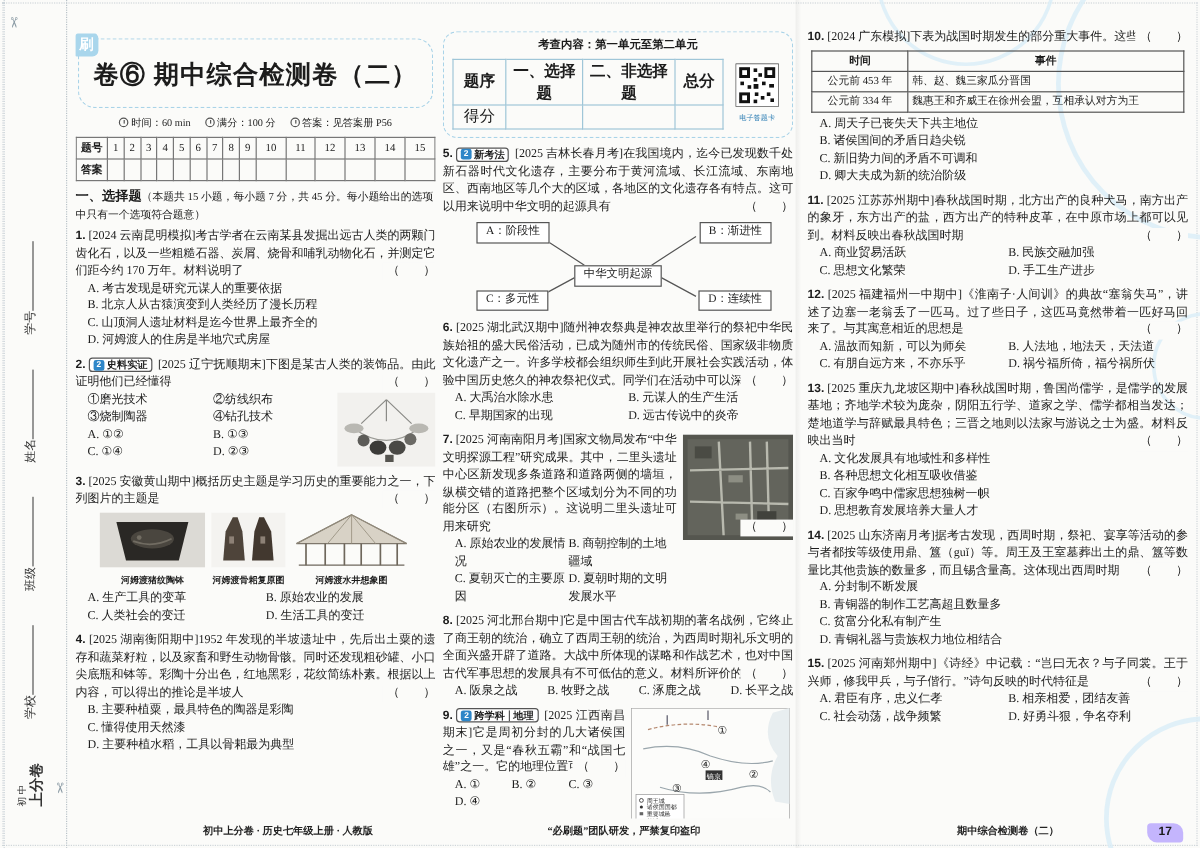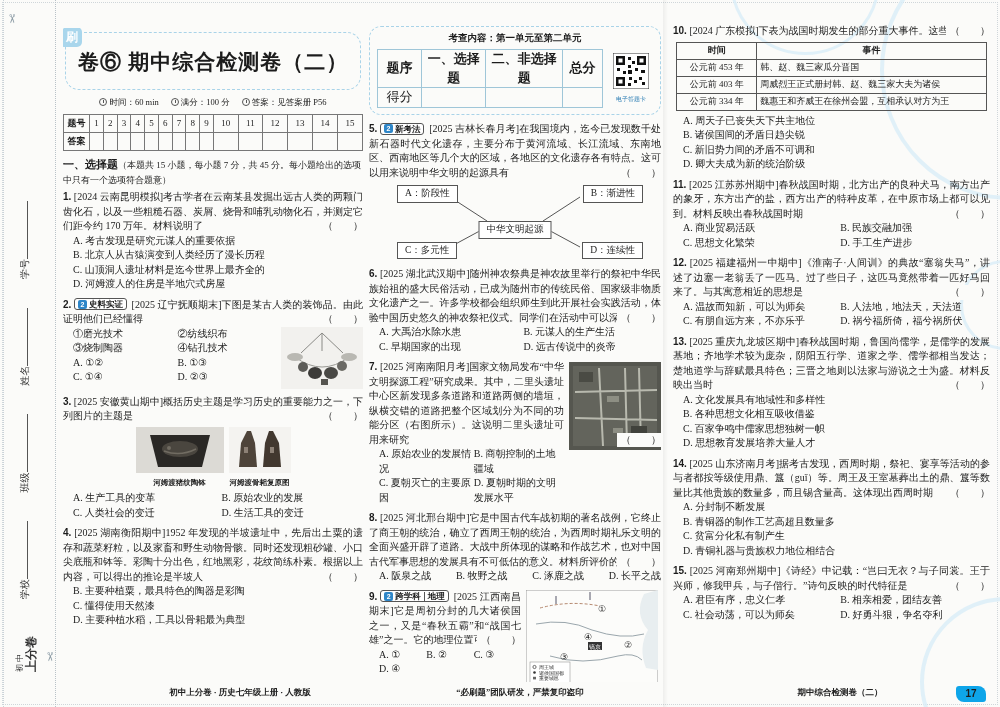--- a/index.html
+++ b/index.html
@@ -111,21 +111,21 @@
   .evt td{ border:1px solid #555; font-size:9px; padding:1.5px 3px; text-align:center;}
   .evt td.c2{ text-align:left;}
   .evt td.h{ font-weight:bold; font-family:"Liberation Sans",sans-serif;}
   
   .footer{ position:absolute; bottom:9px; font-size:8.5px; font-weight:bold;
     font-family:"Liberation Serif",serif; color:#222;}
   .f1{ left:110px; width:260px; text-align:center;}
   .f2{ left:400px; width:240px; text-align:center;}
   .f3{ left:760px; width:160px; text-align:center;}
   .pagenum{ position:absolute; right:14px; bottom:5px; width:30px; height:16px;
-    background:#0ea5e9; border-radius:3px 8px 3px 8px; text-align:center;
+    background:#c4b5fd; border-radius:3px 8px 3px 8px; text-align:center;
     font-family:"Liberation Sans",sans-serif; font-weight:bold; font-size:10px; line-height:16px; color:#1c1c1c;}
 </style>
 </head>
 <body>
 
 <div class="sheet">
 
   <div class="swirl sw1"></div>
   <div class="swirl sw2"></div>
   <div class="swirl sw3"></div>
@@ -275,20 +275,30 @@
         </div>
         <div class="fig">
           <svg width="62" height="46" viewBox="0 0 62 46">
             <rect width="62" height="46" fill="#f4f3f0"></rect>
             <path d="M18 4 L22 4 L26 16 L28 40 L10 40 L12 16 Z" fill="#4e443a"></path>
             <path d="M40 4 L44 4 L50 16 L52 40 L34 40 L36 16 Z" fill="#42382f"></path>
             <rect x="15" y="20" width="4" height="6" fill="#8d8176"></rect>
             <rect x="41" y="20" width="4" height="6" fill="#8d8176"></rect>
           </svg>
           <div class="figcap">河姆渡骨耜复原图</div>
+        </div>
+        <div class="fig">
+          <svg width="100" height="46" viewBox="0 0 100 46">
+            <rect width="100" height="46" fill="#fbfbf9"></rect>
+            <path d="M50 2 L96 26 L4 26 Z" fill="#d8d2c6" stroke="#7e776c" stroke-width="1"></path>
+            <path d="M50 2 L96 26 M50 2 L4 26 M50 2 L30 26 M50 2 L70 26 M50 2 L50 26" stroke="#97907f" stroke-width=".7"></path>
+            <path d="M12 26 L12 44 M28 26 L28 44 M44 26 L44 44 M58 26 L58 44 M74 26 L74 44 M88 26 L88 44" stroke="#6e675c" stroke-width="1.4"></path>
+            <path d="M6 44 L94 44" stroke="#6e675c" stroke-width="1"></path>
+          </svg>
+          <div class="figcap">河姆渡水井想象图</div>
         </div>
       </div>
       <div class="opts2">
         <span>A. 生产工具的变革</span>
           <span>B. 原始农业的发展</span>
         <span>C. 人类社会的变迁</span>
           <span>D. 生活工具的变迁</span>
       </div>
     </div>
 
@@ -491,24 +501,20 @@
         <tbody>
             <tr>
           <td class="h" style="width:80px">时间</td>
           <td class="h">事件</td>
         </tr>
         <tr>
           <td>公元前 453 年</td>
           <td class="c2">韩、赵、魏三家瓜分晋国</td>
         </tr>
         <tr>
-          <td>公元前 403 年</td>
-          <td class="c2">周威烈王正式册封韩、赵、魏三家大夫为诸侯</td>
-        </tr>
-        <tr>
           <td>公元前 334 年</td>
           <td class="c2">魏惠王和齐威王在徐州会盟，互相承认对方为王</td>
         </tr>
       </tbody>
         </table>
       <div class="opts-list">
         <div>A. 周天子已丧失天下共主地位</div>
         <div>B. 诸侯国间的矛盾日趋尖锐</div>
         <div>C. 新旧势力间的矛盾不可调和</div>
         <div>D. 卿大夫成为新的统治阶级</div>
@@ -573,21 +579,21 @@
 
     <div class="q">
       <div class="stem">
         <span class="qn">15.</span>
         <span class="src">[2025 河南郑州期中]</span><span>《诗经》中记载：“岂曰无衣？与子同裳。王于兴师，修我甲兵，与子偕行。”诗句反映的时代特征是</span>
         <span class="br">（　　）</span>
       </div>
       <div class="opts2">
         <span>A. 君臣有序，忠义仁孝</span>
           <span>B. 相亲相爱，团结友善</span>
-        <span>C. 社会动荡，可以为师矣</span>
+        <span>C. 社会动荡，战争频繁</span>
           <span>D. 好勇斗狠，争名夺利</span>
       </div>
     </div>
   </div>
 
   <div class="footer f1">初中上分卷 · 历史七年级上册 · 人教版</div>
   <div class="footer f2">“必刷题”团队研发，严禁复印盗印</div>
   <div class="footer f3">期中综合检测卷（二）</div>
   <div class="pagenum">17</div>
 

